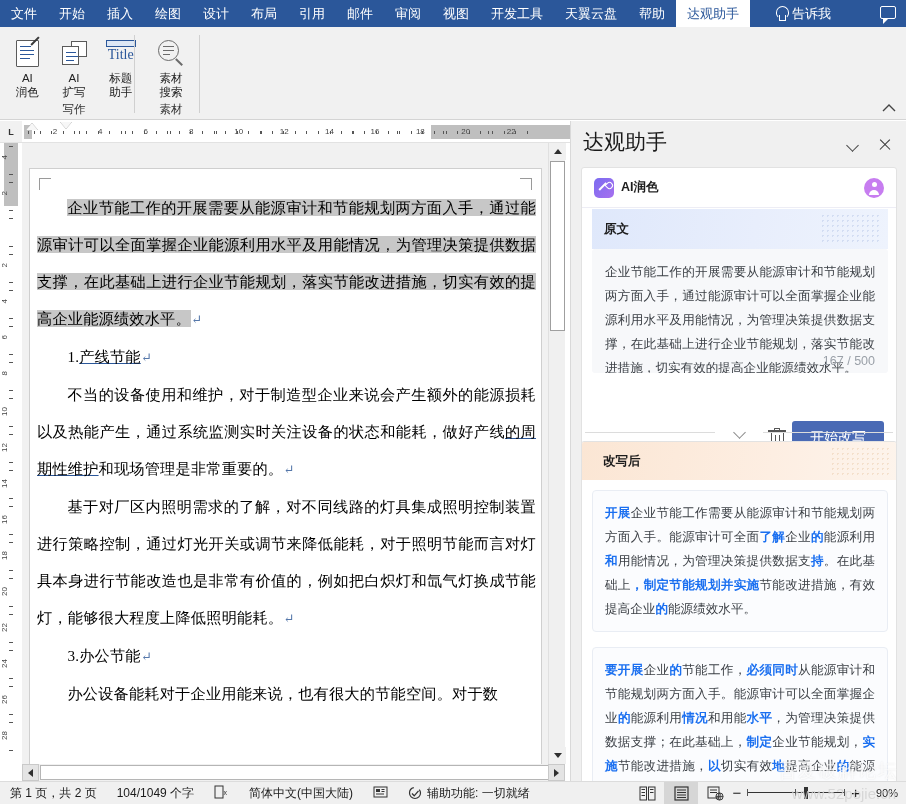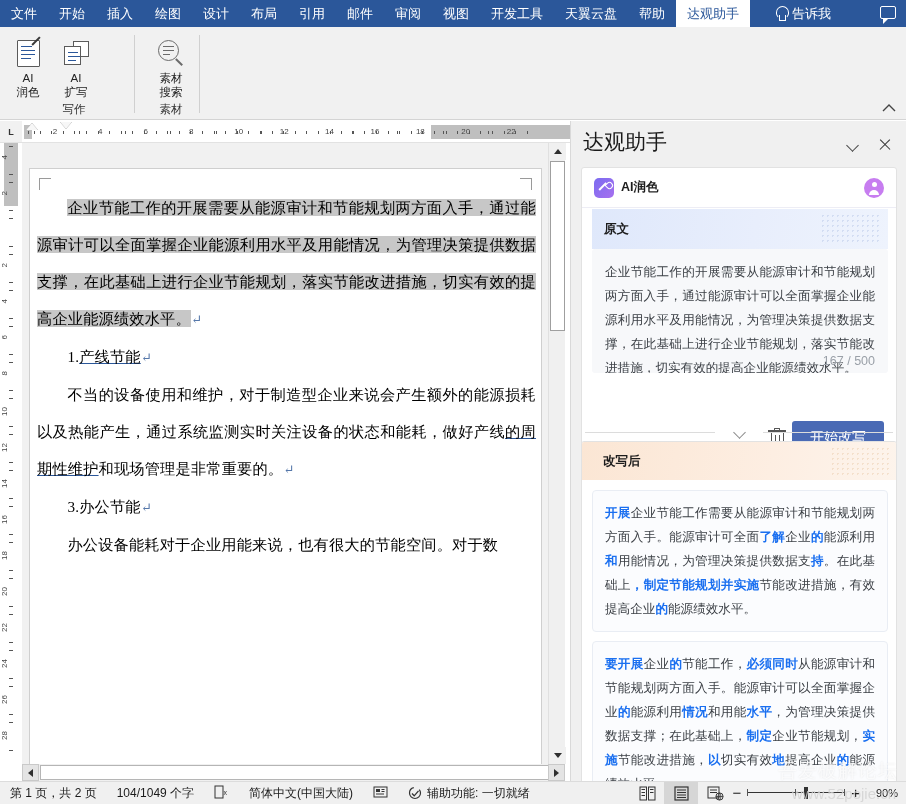--- a/index.html
+++ b/index.html
@@ -379,21 +379,21 @@
     position:absolute; right:8px; top:4px; width:60px; height:30px; opacity:.45;
     background-image:radial-gradient(#e8c9a8 1px, transparent 1px);
     background-size:5px 5px;
   }
   .out-list {
     position:absolute; left:0; top:38px; width:316px; bottom:0;
     padding:10px; overflow:hidden;
   }
   .out-item {
     background:#fbfcfe; border:1px solid #e9edf4; border-radius:4px;
-    padding:10px 12px; margin-bottom:9px;
+    padding:10px 12px; margin-bottom:15px;
     font-size:12.6px; line-height:24px; color:#3c4046; text-align:justify;
   }
   .em { color:#1a6ff0; font-weight:bold; }
 
   
   .statusbar {
     position:absolute; left:0; top:781px; width:906px; height:23px;
     background:#f0f0f0; border-top:1px solid #dcdcdc;
     display:flex; align-items:center; font-size:12px; color:#1a1a1a;
   }
@@ -475,20 +475,30 @@
               <span class="bx2"></span>
               <span class="bx1">
                   <i style="top:5px;width:10px;"></i>
                   <i style="top:9px;width:12px;"></i>
                   <i style="top:13px;width:8px;"></i>
                 </span>
             </span>
           </span>
           <span class="lab">AI</span>
           <span class="lab">扩写</span>
+        </div>
+        <div class="rbtn">
+          <span class="glyph">
+            <span class="ic-title">
+                <span class="ubar"></span>
+                <span class="ttext">Title</span>
+              </span>
+          </span>
+          <span class="lab">标题</span>
+          <span class="lab">助手</span>
         </div>
       </div>
       <div class="rgroup-title">写作</div>
     </div>
 
     <div class="rsep" style="left:134px;"></div>
 
     <div class="rgroup" style="left:142px; width:58px;">
       <div class="rgroup-items" style="justify-content:center;">
         <div class="rbtn">
@@ -652,20 +662,21 @@
   </div>
 
   <div class="docarea">
     <div class="page">
       <div class="corner-mark" style="left:9px; top:9px; border-right:none; border-bottom:none;"></div>
       <div class="corner-mark" style="right:9px; top:9px; border-left:none; border-bottom:none;"></div>
       <div class="pagebody" id="docbody">
           <div class="para indent"><span class="hl">企业节能工作的开展需要从能源审计和节能规划两方面入手，通过能源审计可以全面掌握企业能源利用水平及用能情况，为管理决策提供数据支撑，在此基础上进行企业节能规划，落实节能改进措施，切实有效的提高企业能源绩效水平。</span><span class="pilcrow">↵</span></div>
           <div class="para indent">1.<span class="ul-blue">产线节能</span><span class="pilcrow">↵</span></div>
           <div class="para indent">不当的设备使用和维护，对于制造型企业来说会产生额外的能源损耗以及热能产生，通过系统监测实时关注设备的状态和能耗，做好产线<span class="ul-blue">的周期性维护</span>和现场管理是非常重要的。<span class="pilcrow">↵</span></div>
+          <div class="para indent">基于对厂区内照明需求的了解，对不同线路的灯具集成照明控制装置进行策略控制，通过灯光开关或调节来降低能耗，对于照明节能而言对灯具本身进行节能改造也是非常有价值的，例如把白炽灯和氙气灯换成节能灯，能够很大程度上降低照明能耗。<span class="pilcrow">↵</span></div>
           <div class="para indent">3.办公节能<span class="pilcrow">↵</span></div>
           <div class="para indent">办公设备能耗对于企业用能来说，也有很大的节能空间。对于数</div>
         </div>
     </div>
   </div>
 
   <div class="vscroll">
     <div class="arrow-up">
         <span class="tri-up"></span>
       </div>

